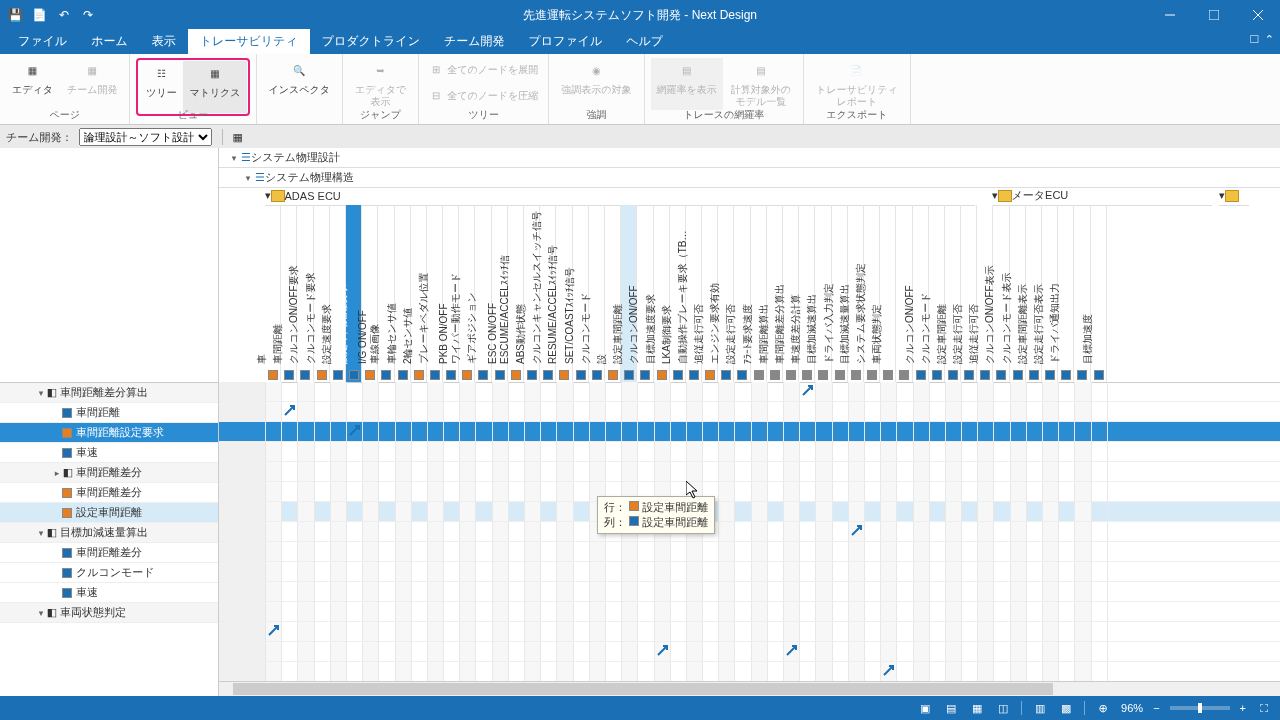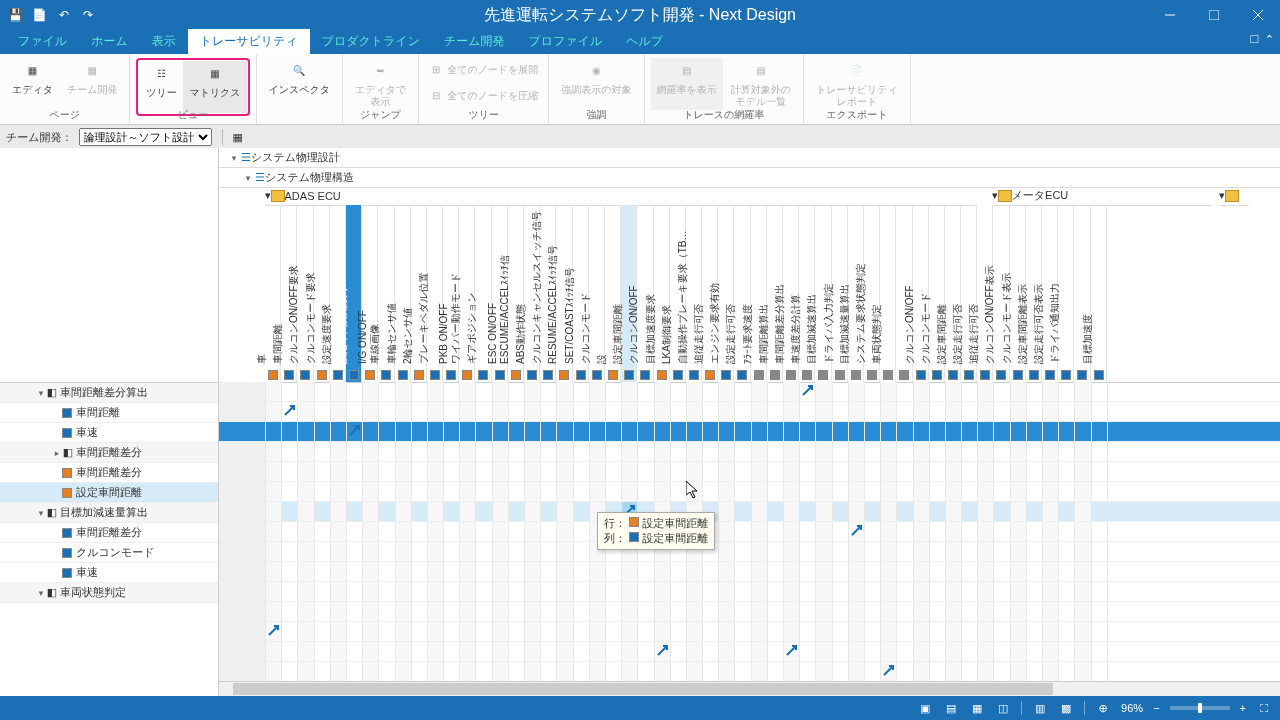--- a/index.html
+++ b/index.html
@@ -1,24 +1,24 @@
 <!DOCTYPE html>
 <html><head>
 <meta charset="utf-8">
 <style>
 html,body{margin:0;padding:0;font-family:"Meiryo UI","Yu Gothic UI",sans-serif;font-size:11px;color:#333;width:1280px;height:720px;overflow:hidden;background:#f5f5f5}
 .titlebar{height:30px;background:#1a6fb5;color:#fff;display:flex;align-items:center;position:relative}
 .titlebar .qat{display:flex;align-items:center;gap:8px;padding-left:8px}
 .titlebar .qat span{width:16px;height:16px;display:flex;align-items:center;justify-content:center;font-size:12px}
-.titlebar .title{position:absolute;left:50%;transform:translateX(-50%);font-size:16px}
+.titlebar .title{position:absolute;left:50%;transform:translateX(-50%);font-size:12px}
 .titlebar .winctl{margin-left:auto;display:flex}
 .titlebar .winctl div{width:44px;height:30px;display:flex;align-items:center;justify-content:center}
 .winctl svg{width:10px;height:10px;stroke:#fff;fill:none;stroke-width:1}
 .menubar{height:24px;background:#1a6fb5;display:flex;align-items:flex-end;padding-left:6px;position:relative}
-.menubar .tab{padding:4px 12px;color:#5eead4;font-size:12px}
+.menubar .tab{padding:4px 12px;color:#ffffff;font-size:12px}
 .menubar .tab.active{background:#fff;color:#1a6fb5}
 .pin{position:absolute;right:6px;top:3px;color:#fff;display:flex;gap:6px}
 .ribbon{height:70px;background:#fcfcfc;border-bottom:1px solid #ccc;display:flex}
 .rgroup{border-right:1px solid #e0e0e0;padding:4px 6px 0 6px;display:flex;flex-direction:column;align-items:center}
 .rgroup .items{display:flex;gap:2px;height:50px;align-items:flex-start}
 .rgroup .glabel{font-size:10px;color:#666;text-align:center;height:14px}
 .rbtn{display:flex;flex-direction:column;align-items:center;justify-content:flex-start;padding:2px 6px;font-size:10px;color:#444;text-align:center;line-height:1.2;height:48px;min-width:32px}
 .rbtn.small{height:24px;flex-direction:row;gap:4px;min-width:auto;padding:2px 4px}
 .rbtn .ic{width:22px;height:22px;display:flex;align-items:center;justify-content:center;margin-bottom:2px}
 .rbtn.small .ic{width:14px;height:14px;margin:0}
@@ -235,20 +235,26 @@
           <span class="exp">▾</span>
           <span class="ic">◧</span>
           <span>車間距離差分算出</span>
         </div>
         <div class="row">
           <span class="ind" style="width:52px"></span>
           <span class="exp"></span>
           <span class="port b"></span>
           <span>車間距離</span>
         </div>
+        <div class="row sel">
+          <span class="ind" style="width:52px"></span>
+          <span class="exp"></span>
+          <span class="port o"></span>
+          <span>車間距離設定要求</span>
+        </div>
         <div class="row">
           <span class="ind" style="width:52px"></span>
           <span class="exp"></span>
           <span class="port b"></span>
           <span>車速</span>
         </div>
         <div class="row parent">
           <span class="ind" style="width:52px"></span>
           <span class="exp">▸</span>
           <span class="ic">◧</span>
@@ -1391,21 +1397,21 @@
           <div class="gc alt"></div>
           <div class="gc"></div>
           <div class="gc alt"></div>
           <div class="gc"></div>
           <div class="gc alt"></div>
           <div class="gc"></div>
           <div class="gc alt"></div>
           <div class="gc"></div>
         </div>
       </div>
-    <div class="tooltip" style="top:364px;left:378px">
+    <div class="tooltip" style="top:348px;left:378px">
       <div><span>行：</span> <span class="port o" style="display:inline-block;width:8px;height:8px;border:1px solid #888;background:#e67e22"></span> <span>設定車間距離</span></div>
       <div><span>列：</span> <span class="port b" style="display:inline-block;width:8px;height:8px;border:1px solid #888;background:#1a6fb5"></span> <span>設定車間距離</span></div>
     </div>
     <div class="cursor" style="top:333px;left:467px">
       <svg viewBox="0 0 14 18">
           <path d="M0 0 L0 14 L4 11 L7 17 L9 16 L6 10 L11 10 Z" fill="#fff" stroke="#000" stroke-width="1"></path>
         </svg>
     </div>
     <div class="hscroll">
         <div class="thumb"></div>

